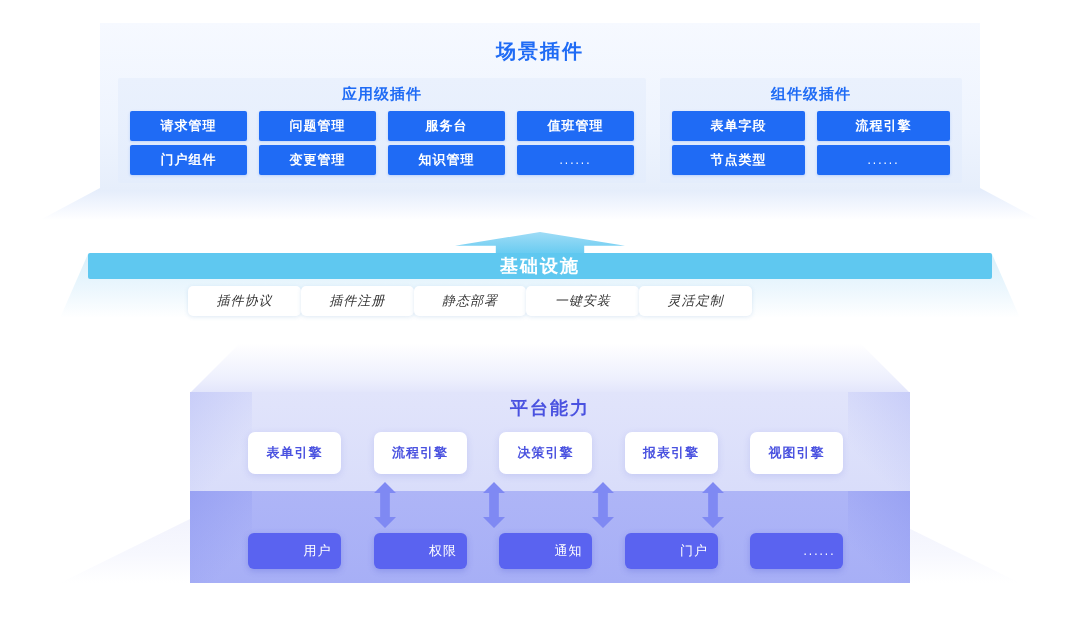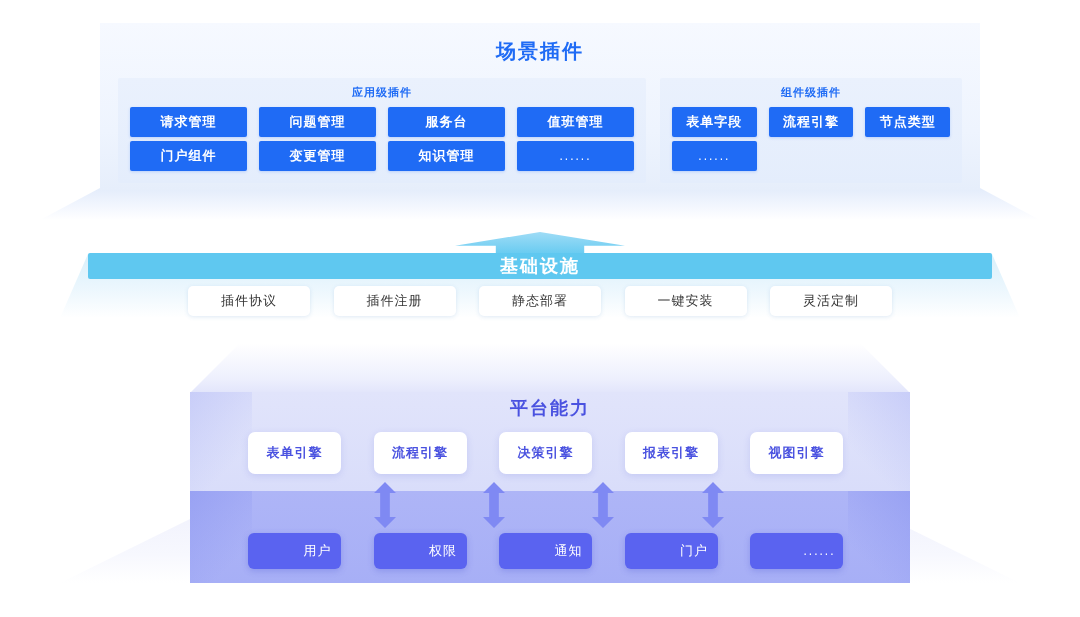--- a/index.html
+++ b/index.html
@@ -36,26 +36,26 @@
   }
   .group-panel {
     background: linear-gradient(180deg, #eaf1fd 0%, #e4edfc 100%);
     border-radius: 2px;
     padding: 7px 12px 10px 12px;
     display: flex; flex-direction: column;
   }
   .group-panel.app { flex: 0 0 528px; }
   .group-panel.comp { flex: 0 0 302px; }
   .group-title {
-    text-align: center; font-size: 11px; font-weight: bold;
+    text-align: center; font-size: 15px; font-weight: bold;
     color: #1f6bf5; letter-spacing: 1px; margin-bottom: 7px;
   }
   .chip-grid { display: grid; gap: 4px 12px; }
   .group-panel.app .chip-grid { grid-template-columns: repeat(4, 1fr); }
-  .group-panel.comp .chip-grid { grid-template-columns: repeat(3, 1fr); }
+  .group-panel.comp .chip-grid { grid-template-columns: repeat(2, 1fr); }
   .chip {
     height: 30px; border-radius: 2px;
     background: #1f6bf5;
     color: #ffffff; font-size: 13px; font-weight: bold;
     display: flex; align-items: center; justify-content: center;
     letter-spacing: 1px;
     box-shadow: 0 1px 3px rgba(31,107,245,.22);
   }
   .chip.dots { font-size: 12px; letter-spacing: 2px; font-weight: normal; }
 
@@ -77,22 +77,22 @@
     width: 904px; height: 26px;
     background: #5fc8f0;
     border-radius: 2px;
     display: flex; align-items: center; justify-content: center;
   }
   .infra-bar-label {
     color: #ffffff; font-size: 18px; font-weight: bold; letter-spacing: 2px;
   }
   .infra-pills {
     position: absolute; left: 188px; top: 286px;
-    width: 704px; height: 30px;
-    display: flex; justify-content: space-between;
+    width: 564px; height: 30px;
+    display: flex; justify-content: space-between; font-style: italic;
   }
   .pill-white {
     width: 122px; height: 30px; border-radius: 5px;
     background: #ffffff;
     box-shadow: 0 1px 4px rgba(80,140,200,.18);
     display: flex; align-items: center; justify-content: center;
     font-size: 13px; color: #333333; letter-spacing: 1px;
   }
 
   

